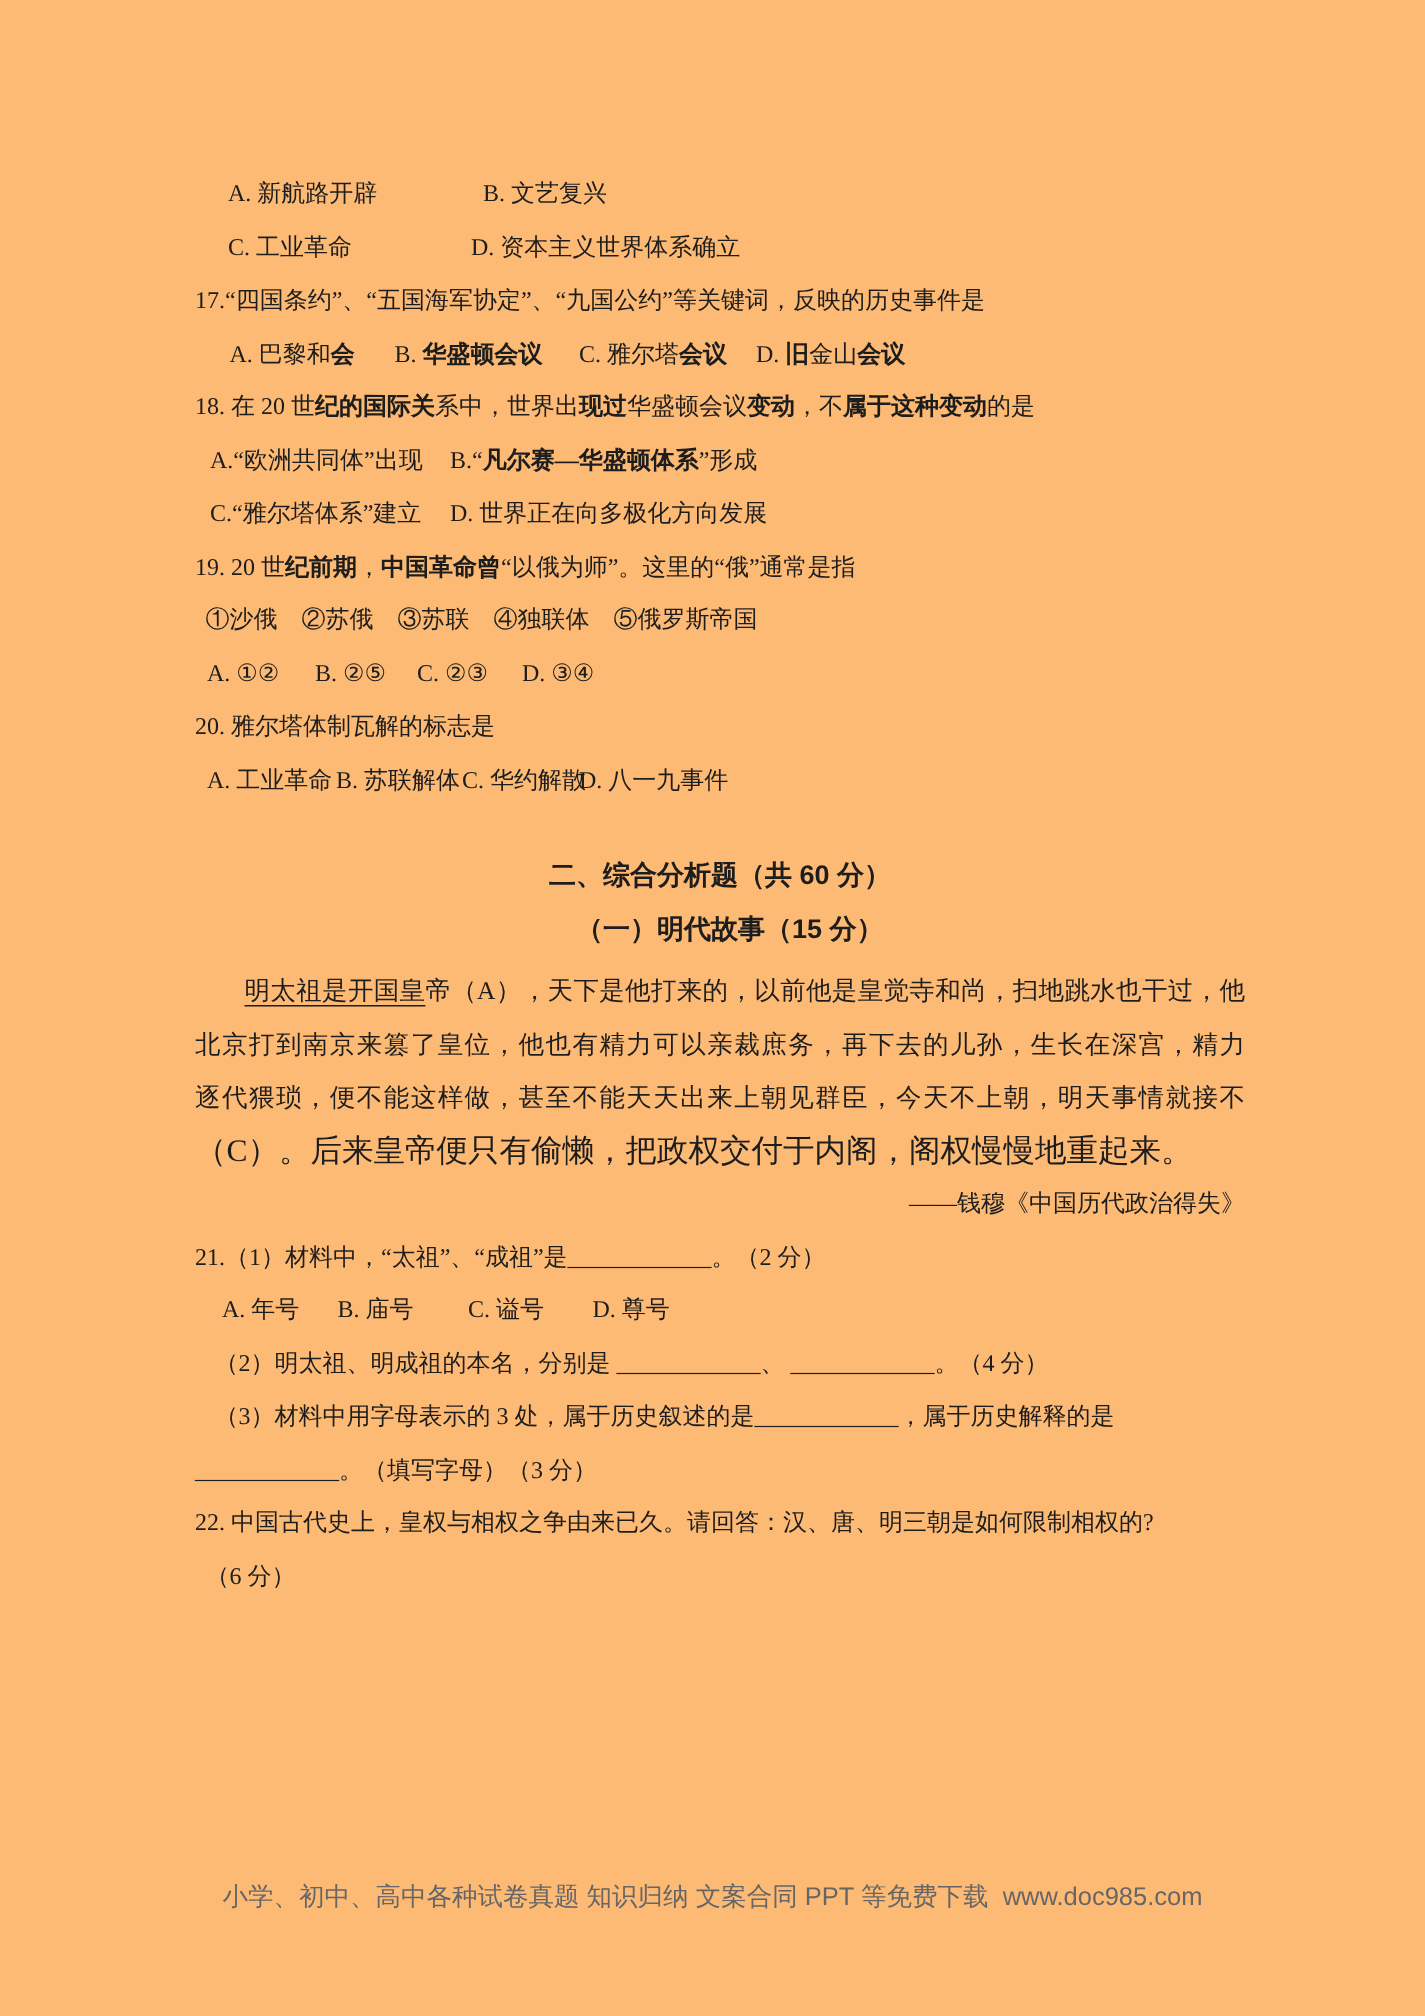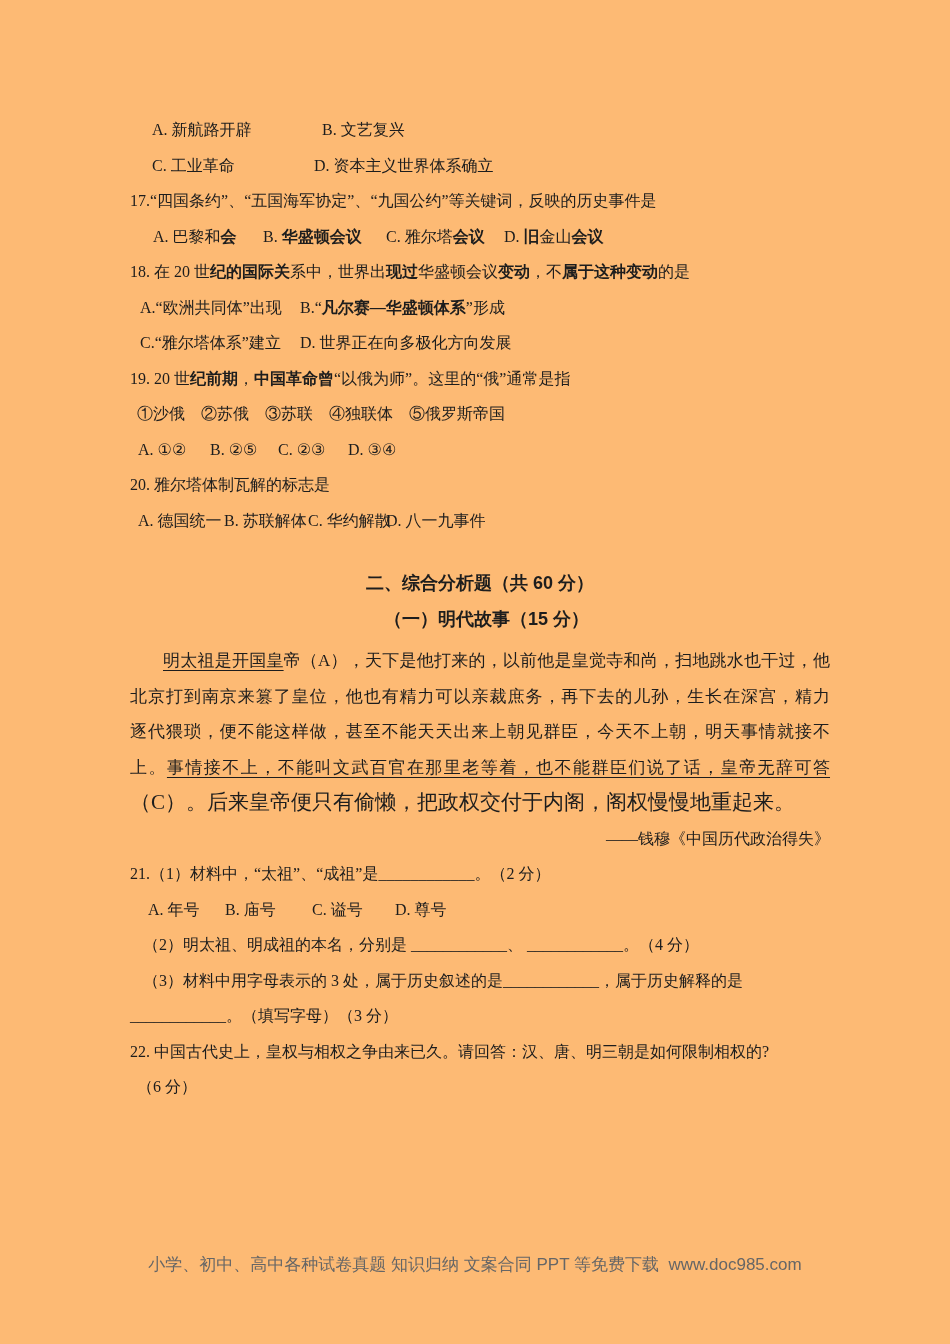--- a/index.html
+++ b/index.html
@@ -70,27 +70,26 @@
       <div class="line" style="padding-left: 22px;"><span class="col" style="width: 162px;"><span class="run">C. 工业革命</span></span><span class="col"><span class="run">D. 资本主义世界体系确立</span></span></div>
       <div class="line"><span class="run">17.“四国条约”、“五国海军协定”、“九国公约”等关键词，反映的历史事件是</span></div>
       <div class="line" style="padding-left: 23px;"><span class="col" style="width: 110px;"><span class="run">A. 巴黎和</span><span class="run b">会</span></span><span class="col" style="width: 123px;"><span class="run">B. </span><span class="run b">华盛顿会议</span></span><span class="col" style="width: 118px;"><span class="run">C. 雅尔塔</span><span class="run b">会议</span></span><span class="col"><span class="run">D. </span><span class="run b">旧</span><span class="run">金山</span><span class="run b">会议</span></span></div>
       <div class="line"><span class="run">18. 在 20 世</span><span class="run b">纪的国际关</span><span class="run">系中，世界出</span><span class="run b">现过</span><span class="run">华盛顿会议</span><span class="run b">变动</span><span class="run">，不</span><span class="run b">属于这种变动</span><span class="run">的是</span></div>
       <div class="line" style="padding-left: 10px;"><span class="col" style="width: 160px;"><span class="run">A.“欧洲共同体”出现</span></span><span class="col"><span class="run">B.“</span><span class="run b">凡尔赛—华盛顿体系</span><span class="run">”形成</span></span></div>
       <div class="line" style="padding-left: 10px;"><span class="col" style="width: 160px;"><span class="run">C.“雅尔塔体系”建立</span></span><span class="col"><span class="run">D. 世界正在向多极化方向发展</span></span></div>
       <div class="line"><span class="run">19. 20 世</span><span class="run b">纪前期</span><span class="run">，</span><span class="run b">中国革命曾</span><span class="run">“以俄为师”。这里的“俄”通常是指</span></div>
       <div class="line" style="padding-left: 7px;"><span class="run">①沙俄　②苏俄　③苏联　④独联体　⑤俄罗斯帝国</span></div>
       <div class="line" style="padding-left: 8px;"><span class="col" style="width: 72px;"><span class="run">A. ①②</span></span><span class="col" style="width: 68px;"><span class="run">B. ②⑤</span></span><span class="col" style="width: 70px;"><span class="run">C. ②③</span></span><span class="col"><span class="run">D. ③④</span></span></div>
       <div class="line"><span class="run">20. 雅尔塔体制瓦解的标志是</span></div>
-      <div class="line" style="padding-left: 8px;"><span class="col" style="width: 86px;"><span class="run">A. 德国统一</span></span><span class="col" style="width: 84px;"><span class="run">B. 苏联解体</span></span><span class="col" style="width: 78px;"><span class="run">C. 华约解散</span></span><span class="col"><span class="run">D. 八一九事件</span></span></div>
+      <div class="line" style="padding-left: 8px;"><span class="col" style="width: 86px;"><span class="run">A. 工业革命</span></span><span class="col" style="width: 84px;"><span class="run">B. 苏联解体</span></span><span class="col" style="width: 78px;"><span class="run">C. 华约解散</span></span><span class="col"><span class="run">D. 八一九事件</span></span></div>
       <div class="line h" style="margin-top: 28px;"><span class="run b">二、综合分析题（共 60 分）</span></div>
       <div class="line h" style="padding-left: 13px;"><span class="run b">（一）明代故事（15 分）</span></div>
       <div class="line pj" style="padding-left: 33px; margin-top: 6px;"><span class="run u">明太祖是开国皇</span><span class="run">帝（A），天下是他打来的，以前他是皇觉寺和尚，扫地跳水也干过，他</span></div>
       <div class="line pj"><span class="run">北京打到南京来篡了皇位，他也有精力可以亲裁庶务，再下去的儿孙，生长在深宫，精力</span></div>
       <div class="line pj"><span class="run">逐代猥琐，便不能这样做，甚至不能天天出来上朝见群臣，今天不上朝，明天事情就接不</span></div>
-      <div class="line pj"><span class="run">上。</span><span class="run u">事情接不上，不能叫文武百官在那里老等着，也不能群臣们说了话，皇帝无辞可答</span></div>
       <div class="line plast"><span class="run">（C）。后来皇帝便只有偷懒，把政权交付于内阁，阁权慢慢地重起来。</span></div>
       <div class="line" style="text-align: right;"><span class="run">——钱穆《中国历代政治得失》</span></div>
       <div class="line"><span class="run">21.（1）材料中，“太祖”、“成祖”是____________。（2 分）</span></div>
       <div class="line" style="padding-left: 18px;"><span class="col" style="width: 77px;"><span class="run">A. 年号</span></span><span class="col" style="width: 87px;"><span class="run">B. 庙号</span></span><span class="col" style="width: 83px;"><span class="run">C. 谥号</span></span><span class="col"><span class="run">D. 尊号</span></span></div>
       <div class="line" style="padding-left: 13px;"><span class="run">（2）明太祖、明成祖的本名，分别是 ____________、 ____________。（4 分）</span></div>
       <div class="line" style="padding-left: 13px;"><span class="run">（3）材料中用字母表示的 3 处，属于历史叙述的是____________，属于历史解释的是</span></div>
       <div class="line"><span class="run">____________。（填写字母）（3 分）</span></div>
       <div class="line"><span class="run">22. 中国古代史上，皇权与相权之争由来已久。请回答：汉、唐、明三朝是如何限制相权的?</span></div>
       <div class="line" style="padding-left: 7px;"><span class="run">（6 分）</span></div>
     </div>

